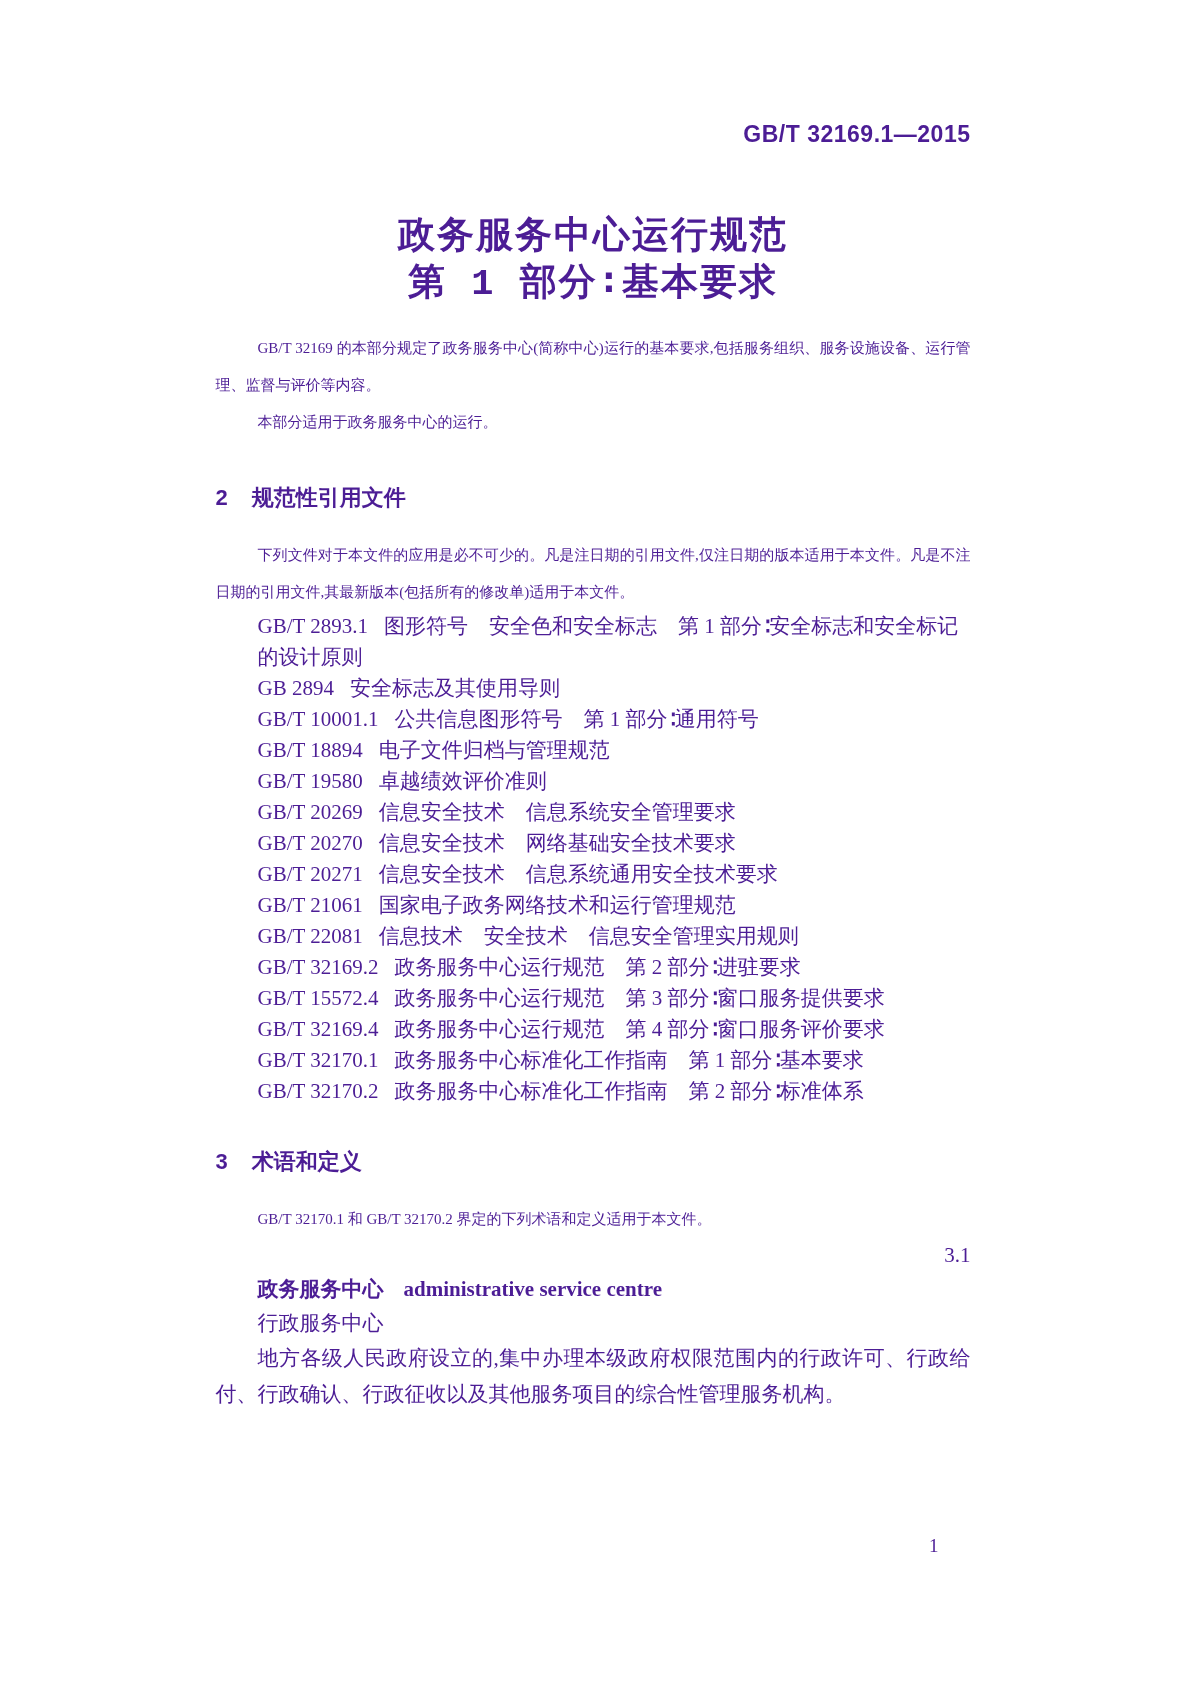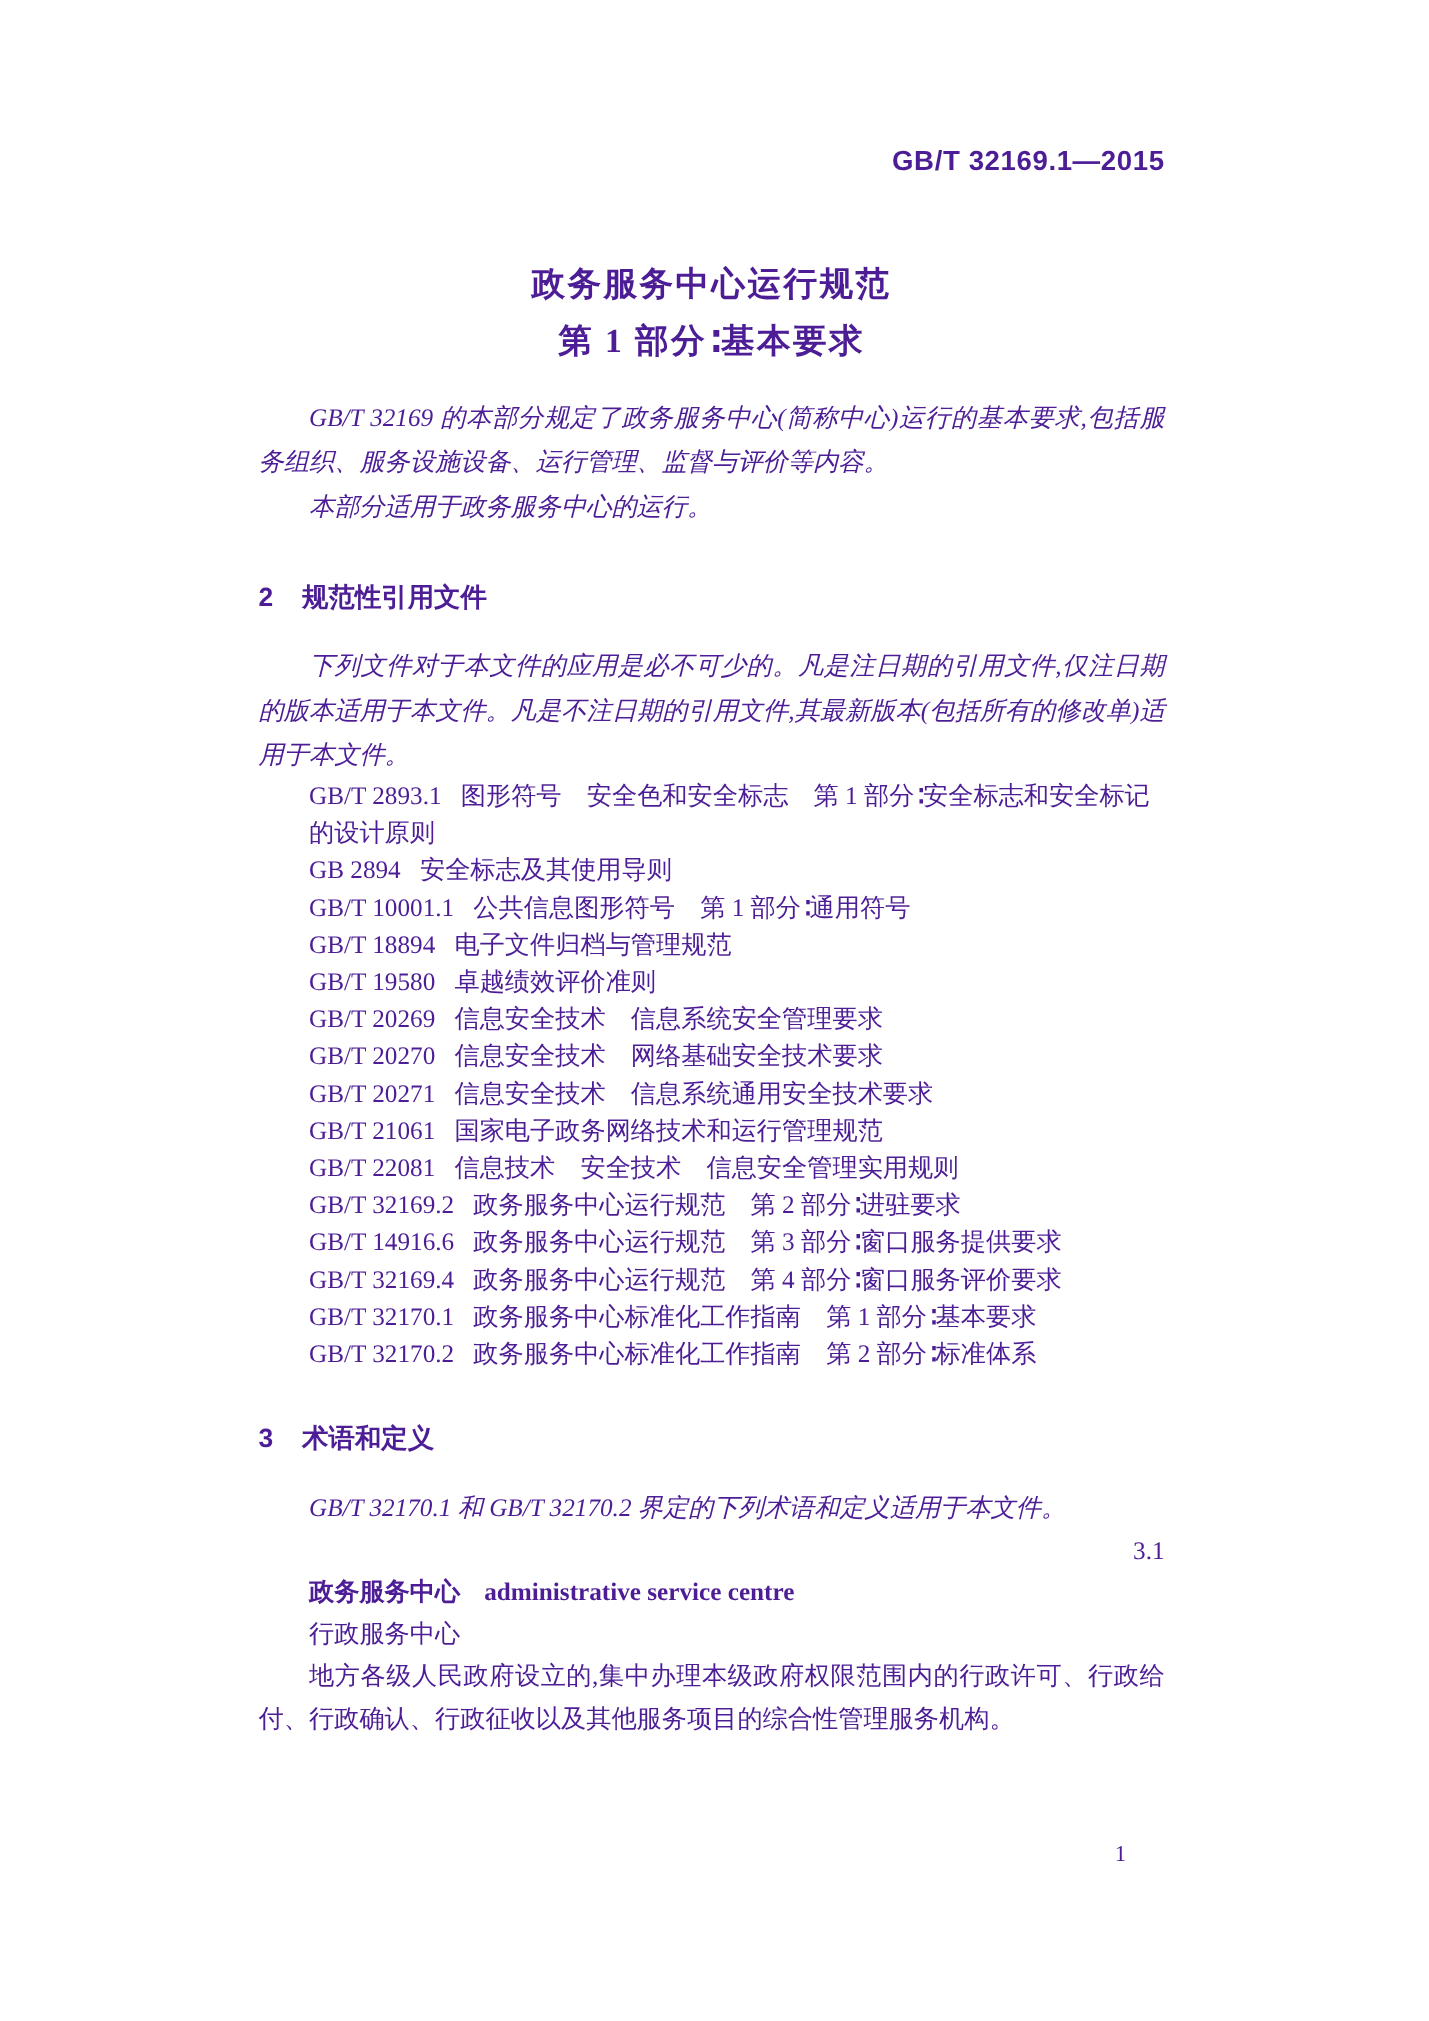--- a/index.html
+++ b/index.html
@@ -21,44 +21,43 @@
     font-family: "Liberation Sans", "DejaVu Sans", sans-serif;
     font-weight: bold;
     font-size: 23px;
     line-height: 28px;
     letter-spacing: 0.5px;
   }
 
   .doc-title {
     margin-top: 66px;
     text-align: center;
-    font-family: Liberation Serif, serif;
+    font-family: Liberation Mono, monospace;
     font-weight: bold;
-    font-size: 28px;
+    font-size: 37px;
     line-height: 47px;
     letter-spacing: 2px;
   }
 
   .sec-heading {
     font-family: "Liberation Sans", "DejaVu Sans", sans-serif;
     font-weight: bold;
     font-size: 22px;
     line-height: 30px;
   }
   .sec-heading .sec-no { display: inline-block; margin-right: 24px; }
 
   .h-s1 { margin-top: 58px; }
   .h-s2 { margin-top: 42px; }
   .h-s3 { margin-top: 40px; }
 
   p.body {
-    font-size: 21px;
+    font-size: 15px;
     line-height: 37px;
     text-align: justify;
-    font-style: italic;
   }
   p.indent { text-indent: 42px; }
   .mt-p { margin-top: 22px; }
   .mt-p2 { margin-top: 24px; }
 
   .ref-list { margin-top: 0; }
   .ref-row {
     padding-left: 42px;
     font-size: 21px;
     line-height: 31px;
@@ -126,21 +125,21 @@
       <div class="ref-row"><span class="ref-code">GB 2894</span><span>安全标志及其使用导则</span></div>
       <div class="ref-row"><span class="ref-code">GB/T 10001.1</span><span>公共信息图形符号　第 1 部分∶通用符号</span></div>
       <div class="ref-row"><span class="ref-code">GB/T 18894</span><span>电子文件归档与管理规范</span></div>
       <div class="ref-row"><span class="ref-code">GB/T 19580</span><span>卓越绩效评价准则</span></div>
       <div class="ref-row"><span class="ref-code">GB/T 20269</span><span>信息安全技术　信息系统安全管理要求</span></div>
       <div class="ref-row"><span class="ref-code">GB/T 20270</span><span>信息安全技术　网络基础安全技术要求</span></div>
       <div class="ref-row"><span class="ref-code">GB/T 20271</span><span>信息安全技术　信息系统通用安全技术要求</span></div>
       <div class="ref-row"><span class="ref-code">GB/T 21061</span><span>国家电子政务网络技术和运行管理规范</span></div>
       <div class="ref-row"><span class="ref-code">GB/T 22081</span><span>信息技术　安全技术　信息安全管理实用规则</span></div>
       <div class="ref-row"><span class="ref-code">GB/T 32169.2</span><span>政务服务中心运行规范　第 2 部分∶进驻要求</span></div>
-      <div class="ref-row"><span class="ref-code">GB/T 14916.6</span><span>政务服务中心运行规范　第 3 部分∶窗口服务提供要求</span></div>
+      <div class="ref-row"><span class="ref-code">GB/T 15572.4</span><span>政务服务中心运行规范　第 3 部分∶窗口服务提供要求</span></div>
       <div class="ref-row"><span class="ref-code">GB/T 32169.4</span><span>政务服务中心运行规范　第 4 部分∶窗口服务评价要求</span></div>
       <div class="ref-row"><span class="ref-code">GB/T 32170.1</span><span>政务服务中心标准化工作指南　第 1 部分∶基本要求</span></div>
       <div class="ref-row"><span class="ref-code">GB/T 32170.2</span><span>政务服务中心标准化工作指南　第 2 部分∶标准体系</span></div>
     </div>
 
     <div class="sec-heading h-s3">
       <span class="sec-no">3</span><span>术语和定义</span>
     </div>
     <p class="body indent mt-p2">GB/T 32170.1 和 GB/T 32170.2 界定的下列术语和定义适用于本文件。</p>
 

